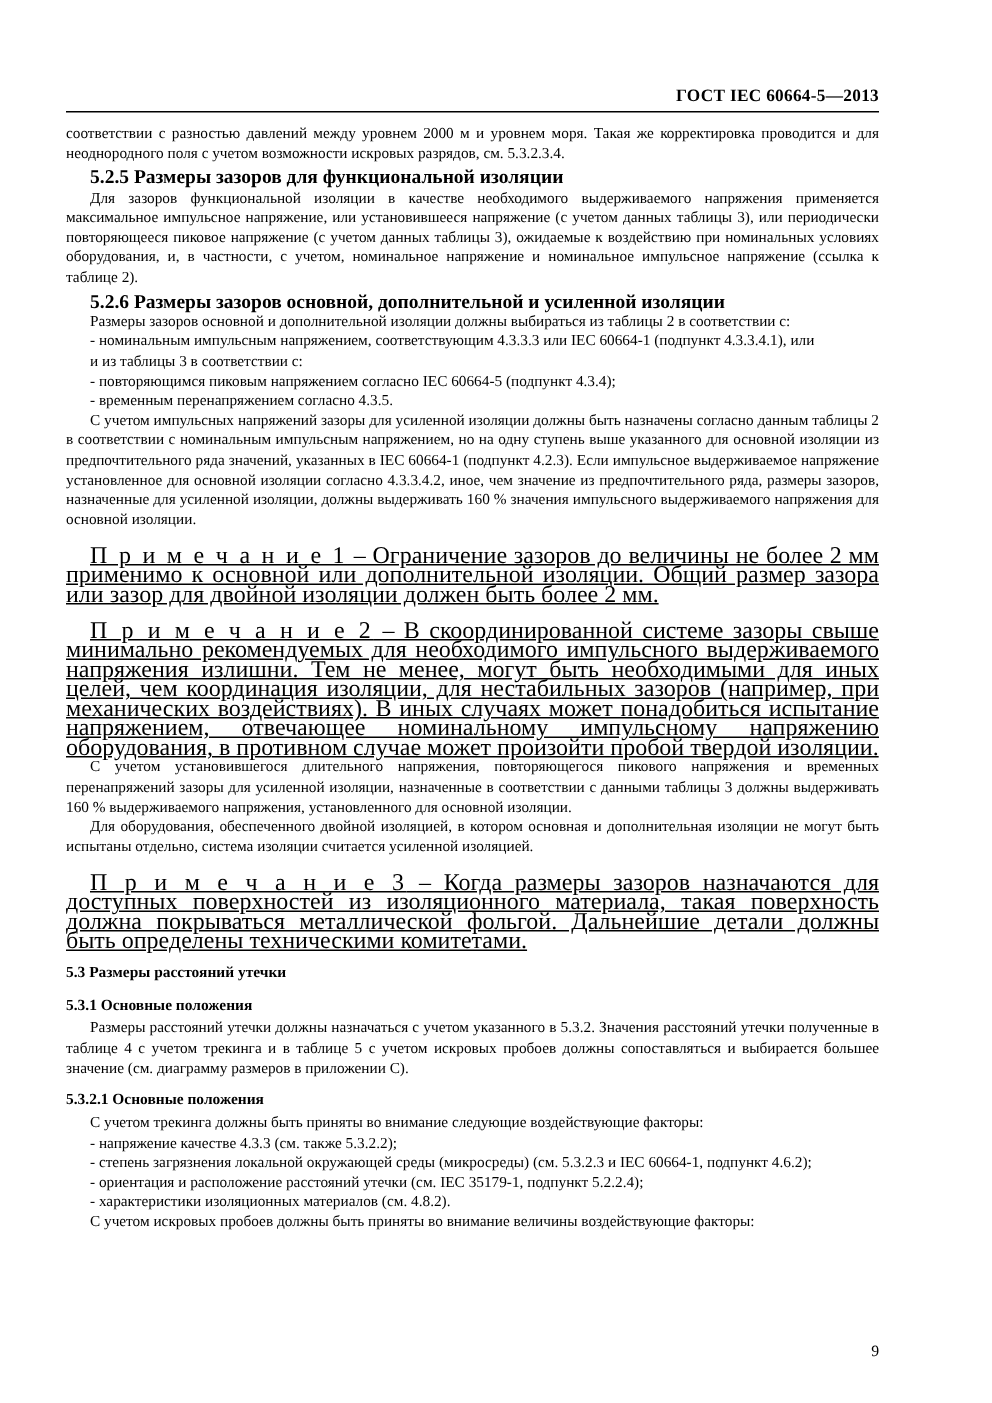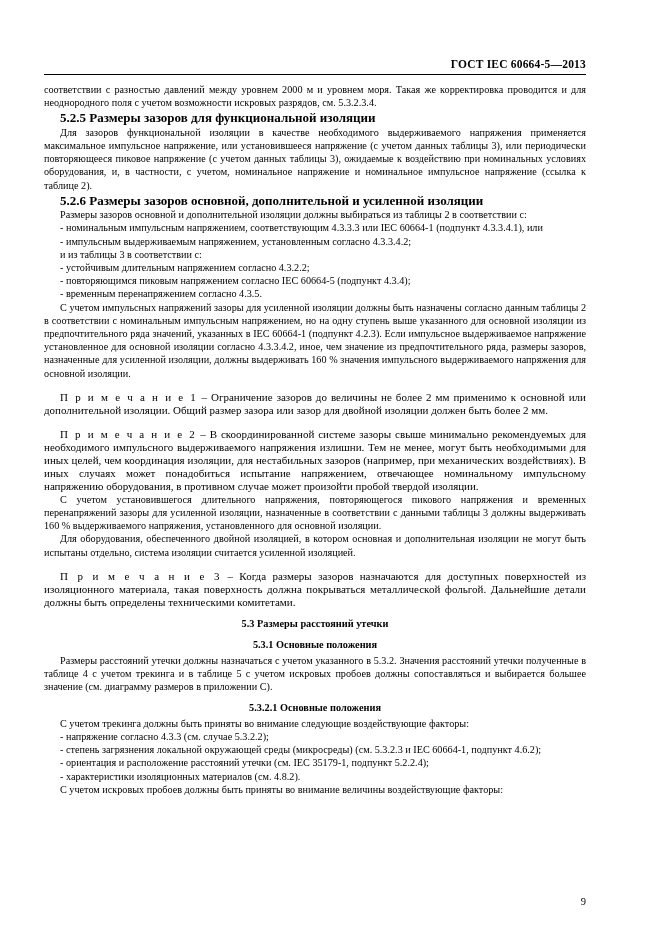--- a/index.html
+++ b/index.html
@@ -56,27 +56,28 @@
     margin: 2px 0 1px 0;
     line-height: 13.4px;
     text-align: left;
   }
   .heading-left {
     font-size: 10.3px;
     font-weight: bold;
     text-indent: 0;
     margin: 8px 0 2px 0;
     line-height: 13.4px;
-    text-align: center;
+    text-align: left;
   }
   .note {
-    font-size: 11px;
+    font-size: 16px;
     line-height: 13.0px;
     text-align: justify;
     text-indent: 16px;
+    text-decoration: underline;
   }
   .note .lbl {
     letter-spacing: 1.6px;
   }
   .pagenum {
     position: absolute;
     right: 44px;
     bottom: 28px;
     font-size: 10.5px;
     font-family: "Liberation Serif", serif;
@@ -90,37 +91,35 @@
   <div class="header">ГОСТ IEC 60664-5—2013</div>
   <hr class="hrule">
 
   <div id="body-content">
       <p class="para">соответствии с разностью давлений между уровнем 2000 м и уровнем моря. Такая же корректировка проводится и для неоднородного поля с учетом возможности искровых разрядов, см. 5.3.2.3.4.</p>
       <div class="heading">5.2.5 Размеры зазоров для функциональной изоляции</div>
       <p class="para indent">Для зазоров функциональной изоляции в качестве необходимого выдерживаемого напряжения применяется максимальное импульсное напряжение, или установившееся напряжение (с учетом данных таблицы 3), или периодически повторяющееся пиковое напряжение (с учетом данных таблицы 3), ожидаемые к воздействию при номинальных условиях оборудования, и, в частности, с учетом, номинальное напряжение и номинальное импульсное напряжение (ссылка к таблице 2).</p>
       <div class="heading">5.2.6 Размеры зазоров основной, дополнительной и усиленной изоляции</div>
       <p class="para indent">Размеры зазоров основной и дополнительной изоляции должны выбираться из таблицы 2 в соответствии с:</p>
       <p class="para indent">- номинальным импульсным напряжением, соответствующим 4.3.3.3 или IEC 60664-1 (подпункт 4.3.3.4.1), или</p>
-      <p class="para indent">- импульсным выдерживаемым напряжением, установленным согласно 4.3.3.4.2;</p>
       <p class="para indent">и из таблицы 3 в соответствии с:</p>
-      <p class="para indent">- устойчивым длительным напряжением согласно 4.3.2.2;</p>
       <p class="para indent">- повторяющимся пиковым напряжением согласно IEC 60664-5 (подпункт 4.3.4);</p>
       <p class="para indent">- временным перенапряжением согласно 4.3.5.</p>
       <p class="para indent">С учетом импульсных напряжений зазоры для усиленной изоляции должны быть назначены согласно данным таблицы 2 в соответствии с номинальным импульсным напряжением, но на одну ступень выше указанного для основной изоляции из предпочтительного ряда значений, указанных в IEC 60664-1 (подпункт 4.2.3). Если импульсное выдерживаемое напряжение установленное для основной изоляции согласно 4.3.3.4.2, иное, чем значение из предпочтительного ряда, размеры зазоров, назначенные для усиленной изоляции, должны выдерживать 160 % значения импульсного выдерживаемого напряжения для основной изоляции.</p>
       <p class="note" style="margin-top: 11px;"><span class="lbl">П р и м е ч а н и е  1</span><span> – Ограничение зазоров до величины не более 2 мм применимо к основной или дополнительной изоляции. Общий размер зазора или зазор для двойной изоляции должен быть более 2 мм.</span></p>
       <p class="note" style="margin-top: 11px;"><span class="lbl">П р и м е ч а н и е  2</span><span> – В скоординированной системе зазоры свыше минимально рекомендуемых для необходимого импульсного выдерживаемого напряжения излишни. Тем не менее, могут быть необходимыми для иных целей, чем координация изоляции, для нестабильных зазоров (например, при механических воздействиях). В иных случаях может понадобиться испытание напряжением, отвечающее номинальному импульсному напряжению оборудования, в противном случае может произойти пробой  твердой изоляции.</span></p>
       <p class="para indent">С учетом установившегося длительного напряжения, повторяющегося пикового напряжения и временных перенапряжений зазоры для усиленной изоляции, назначенные в соответствии с данными таблицы 3 должны выдерживать 160 % выдерживаемого напряжения, установленного для основной изоляции.</p>
       <p class="para indent">Для оборудования, обеспеченного двойной изоляцией, в котором основная и дополнительная изоляции не могут быть испытаны отдельно, система изоляции считается усиленной изоляцией.</p>
       <p class="note" style="margin-top: 11px;"><span class="lbl">П р и м е ч а н и е  3</span><span> – Когда размеры зазоров назначаются для доступных поверхностей из изоляционного материала, такая поверхность должна покрываться металлической фольгой. Дальнейшие детали должны быть определены техническими комитетами.</span></p>
       <div class="heading-left">5.3 Размеры расстояний утечки</div>
       <div class="heading-left">5.3.1 Основные положения</div>
       <p class="para indent">Размеры расстояний утечки должны назначаться с учетом указанного в 5.3.2. Значения расстояний утечки полученные в таблице 4 с учетом трекинга и в таблице 5 с учетом искровых пробоев должны сопоставляться и выбирается большее значение (см. диаграмму размеров в приложении С).</p>
       <div class="heading-left">5.3.2.1 Основные положения</div>
       <p class="para indent">С учетом трекинга должны быть приняты во внимание следующие воздействующие факторы:</p>
-      <p class="para indent">- напряжение согласно 4.3.3 (см. случае 5.3.2.2);</p>
+      <p class="para indent">- напряжение качестве 4.3.3 (см. также 5.3.2.2);</p>
       <p class="para indent">- степень загрязнения локальной окружающей среды (микросреды) (см. 5.3.2.3 и IEC 60664-1, подпункт 4.6.2);</p>
       <p class="para indent">- ориентация и расположение расстояний утечки (см. IEC 35179-1, подпункт 5.2.2.4);</p>
       <p class="para indent">- характеристики изоляционных материалов (см. 4.8.2).</p>
       <p class="para indent">С учетом искровых пробоев должны быть приняты во внимание величины воздействующие факторы:</p>
     </div>
 
   <div class="pagenum">9</div>
 </div>
 
 </body></html>

